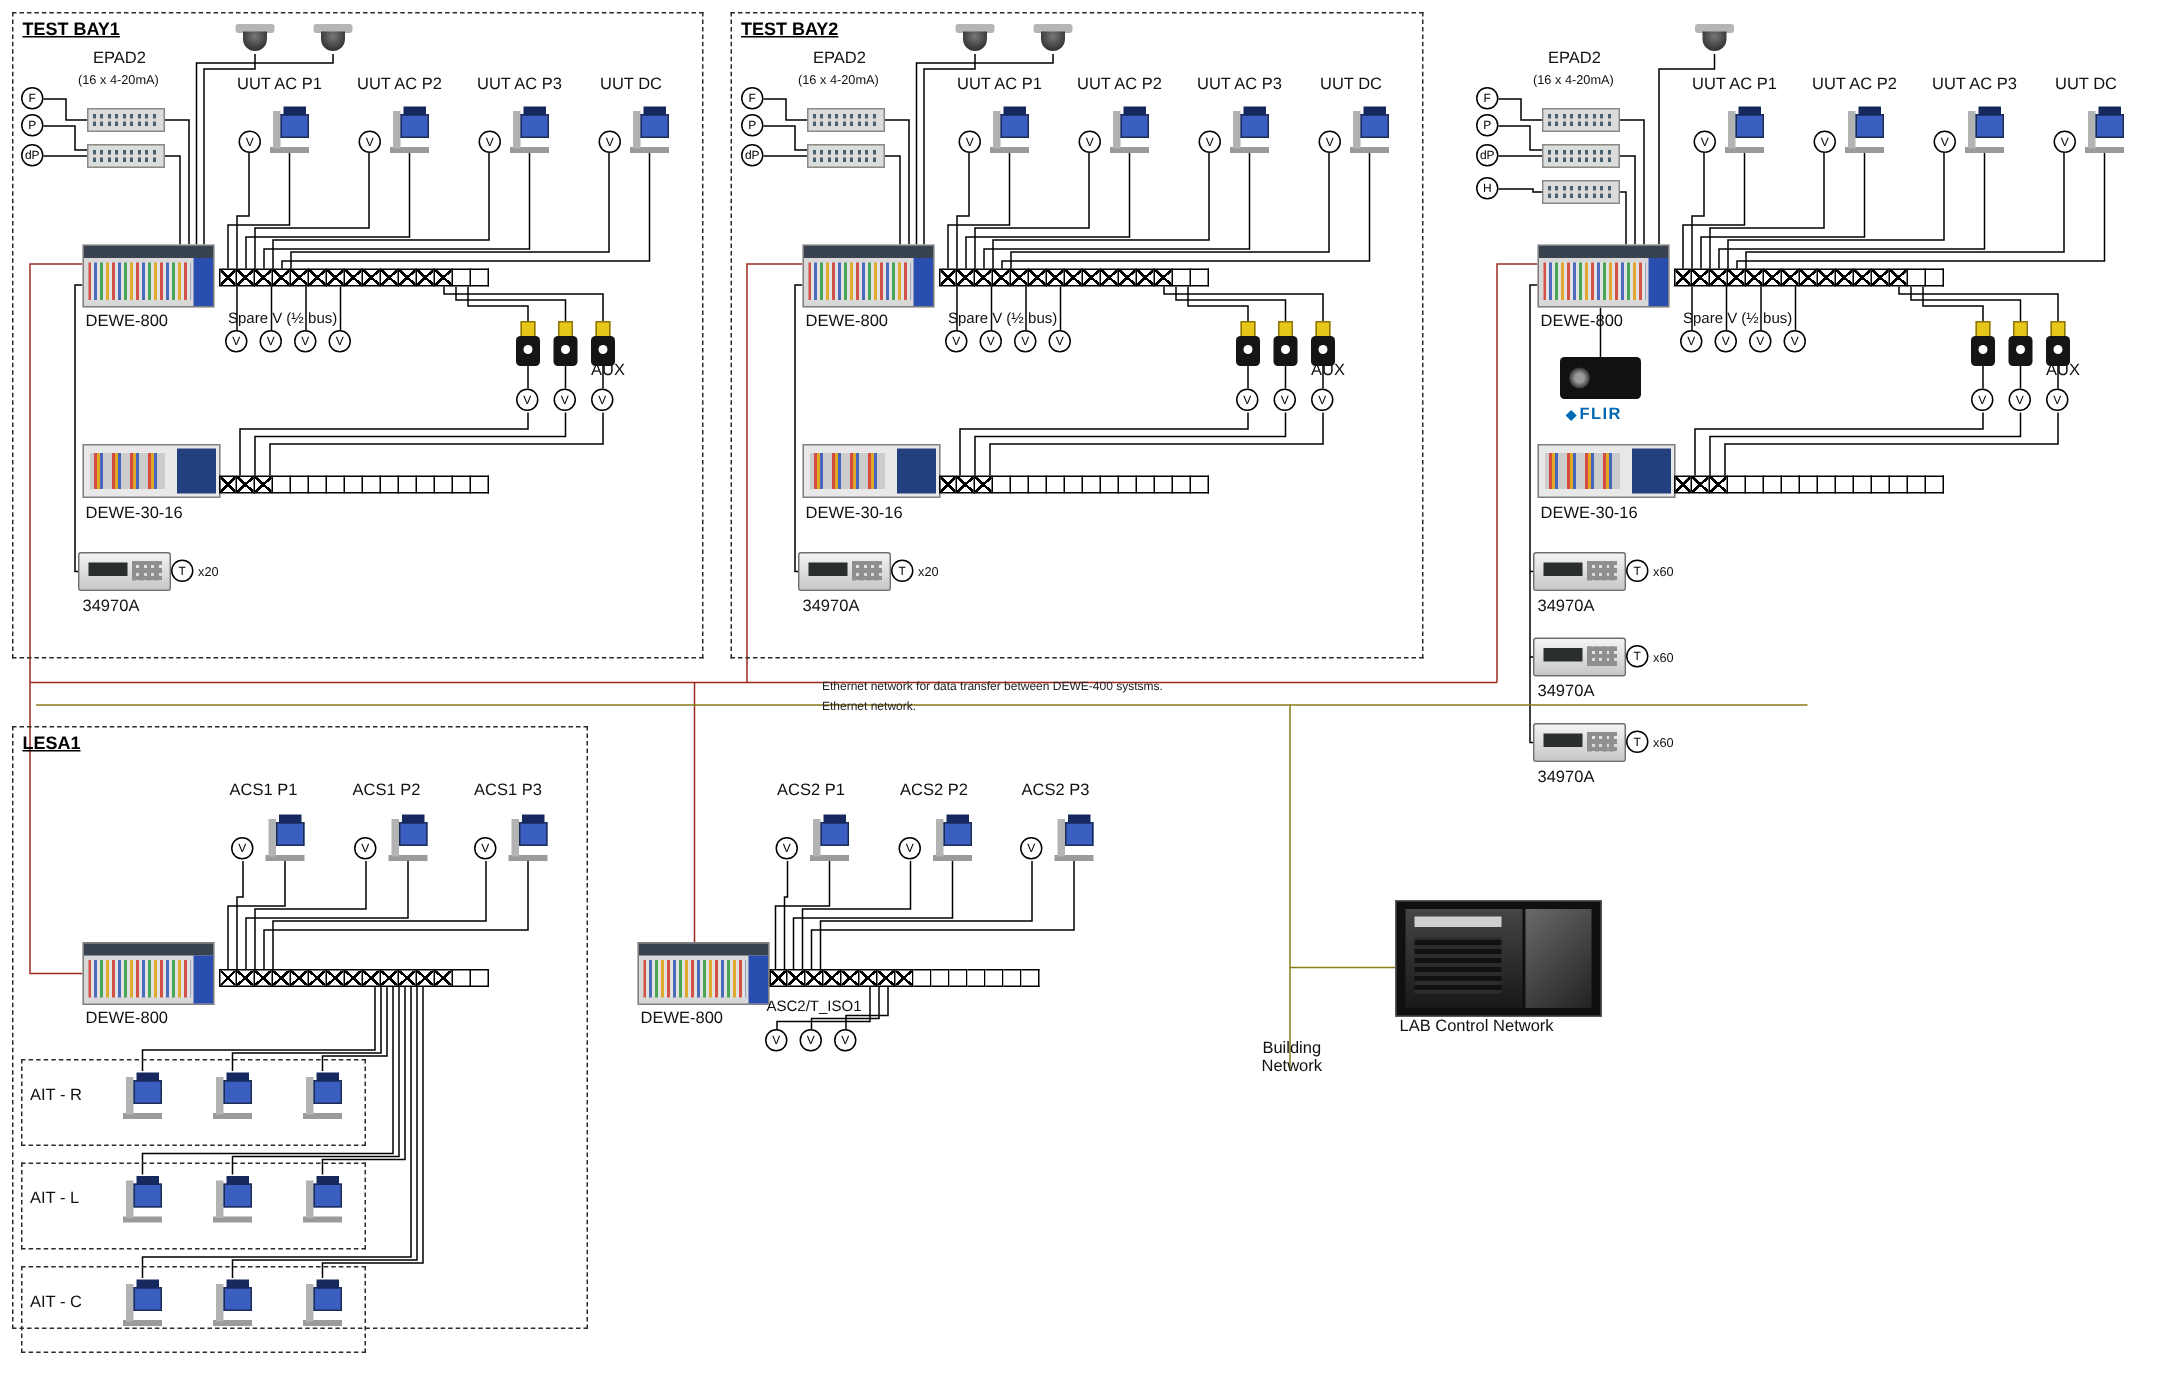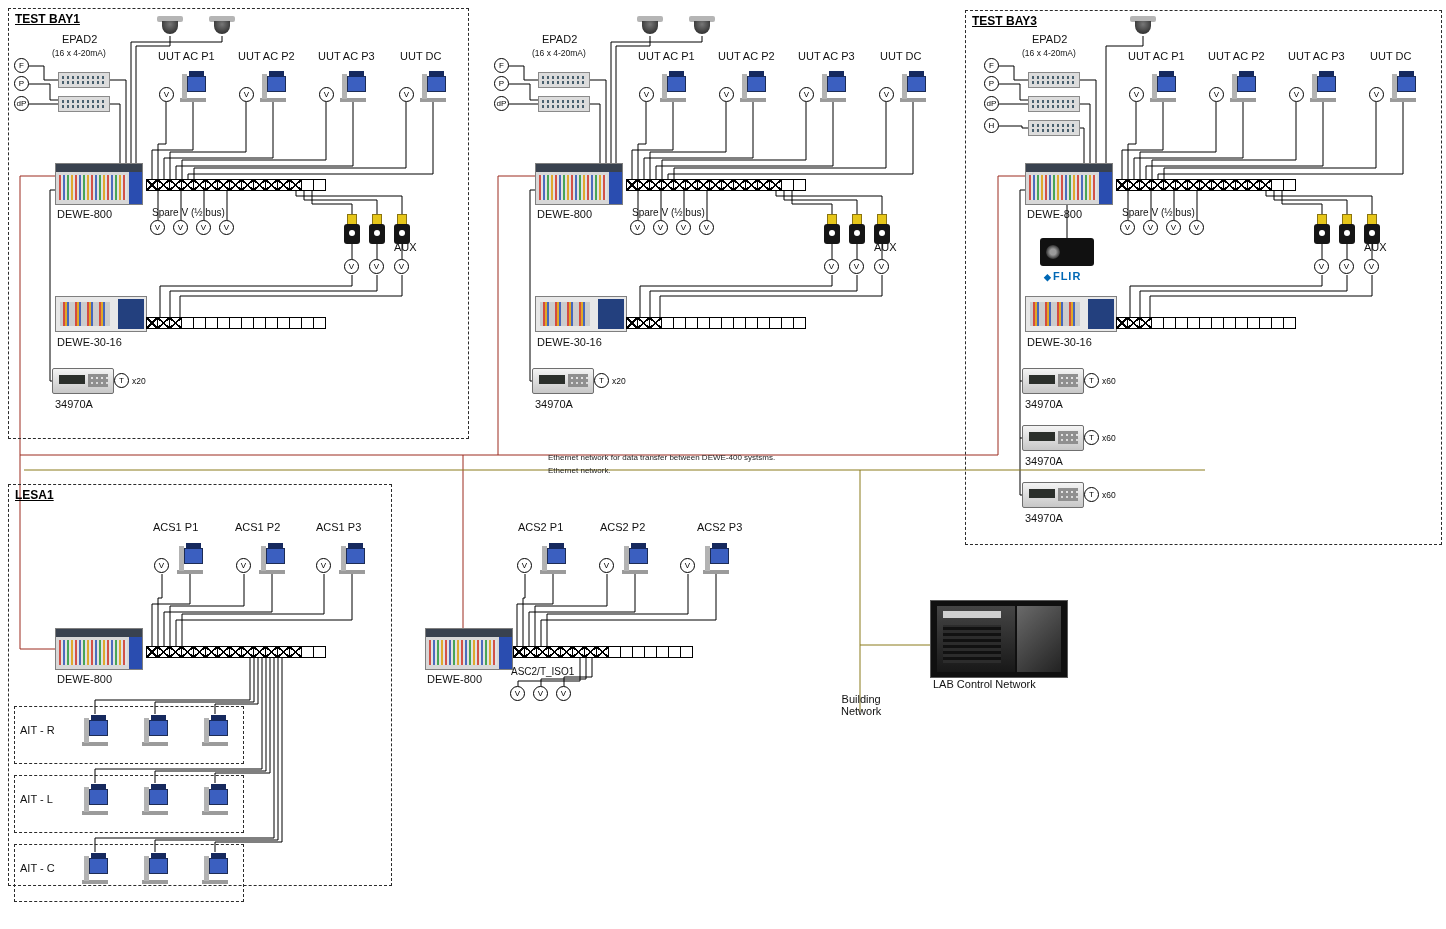--- a/index.html
+++ b/index.html
@@ -187,22 +187,22 @@
       <polyline points="998,455 998,176 1025,176" fill="none" stroke="#9c2b1e" stroke-width="1"></polyline>
       <polyline points="463,455 463,628" fill="none" stroke="#9c2b1e" stroke-width="1"></polyline>
       <polyline points="24,470 1205,470" fill="none" stroke="#8a7a1a" stroke-width="1"></polyline>
       <polyline points="860,470 860,712" fill="none" stroke="#8a7a1a" stroke-width="1"></polyline>
       <polyline points="860,645 930,645" fill="none" stroke="#8a7a1a" stroke-width="1"></polyline>
     </svg>
 
   <div class="zone" style="left:8px;top:8px;width:459px;height:429px">
     <div class="ztitle">TEST BAY1</div>
   </div>
-  <div class="zone" style="left:965px;top:10px;width:475px;height:533px">
-    <div class="ztitle">TEST BAY3</div>
+  <div class="zone" style="left:487px;top:8px;width:460px;height:429px">
+    <div class="ztitle">TEST BAY2</div>
   </div>
   <div class="zone" style="left:8px;top:484px;width:382px;height:400px">
     <div class="ztitle">LESA1</div>
   </div>
 
   <div class="lbl" style="left:62px;top:33px">EPAD2</div>
   <div class="lbl sm" style="left:52px;top:48px">(16 x 4-20mA)</div>
   <div class="circ" style="left:14px;top:58px">F</div>
   <div class="circ" style="left:14px;top:76px">P</div>
   <div class="circ" style="left:14px;top:96px">dP</div>
@@ -468,21 +468,21 @@
     </div>
   <div class="zone" style="left:14px;top:706px;width:228px;height:56px"></div>
   <div class="lbl" style="left:20px;top:724px">AIT - R</div>
   <div class="zone" style="left:14px;top:775px;width:228px;height:56px"></div>
   <div class="lbl" style="left:20px;top:793px">AIT - L</div>
   <div class="zone" style="left:14px;top:844px;width:228px;height:56px"></div>
   <div class="lbl" style="left:20px;top:862px">AIT - C</div>
 
   <div class="lbl" style="left:518px;top:521px">ACS2 P1</div>
   <div class="lbl" style="left:600px;top:521px">ACS2 P2</div>
-  <div class="lbl" style="left:697px;top:521px">ACS2 P3</div>
+  <div class="lbl" style="left:681px;top:521px">ACS2 P3</div>
   <div class="dewe800" style="left:425px;top:628px">
       <div class="top"></div>
       <div class="slots"></div>
       <div class="side"></div>
     </div>
   <div class="lbl" style="left:427px;top:673px">DEWE-800</div>
   <div class="strip" style="left:513px;top:646px">
       <span class="x"></span>
       <span class="x"></span>
       <span class="x"></span>

